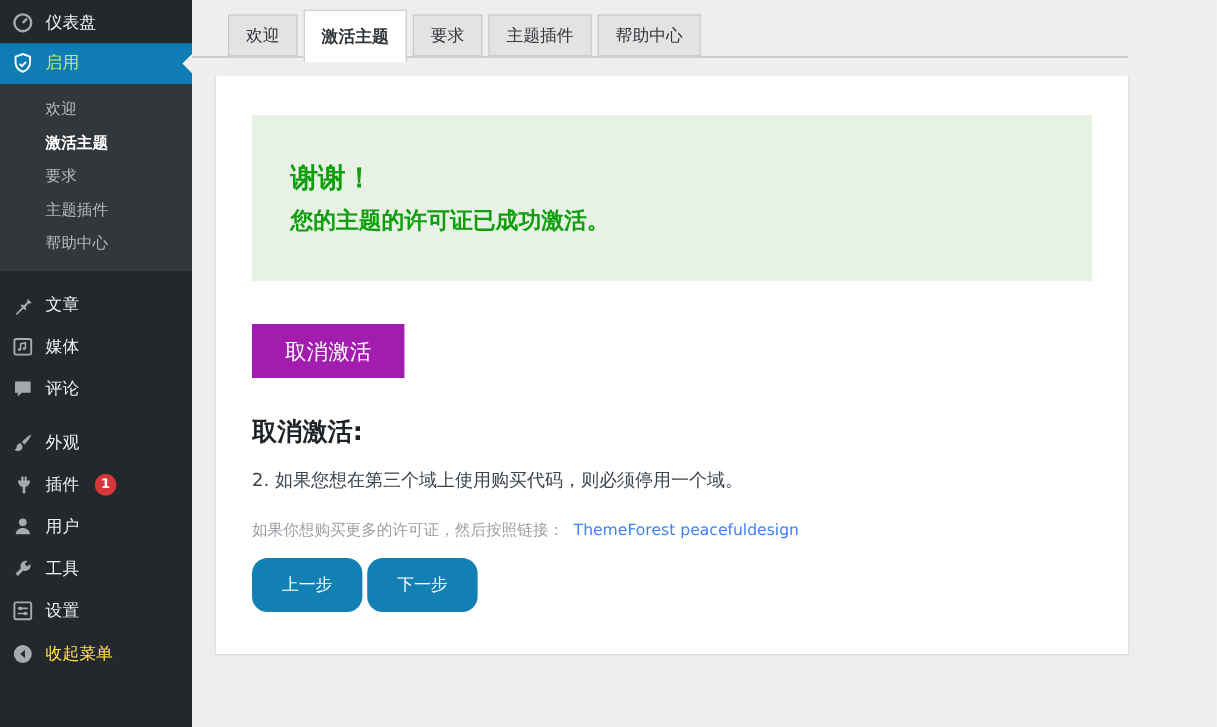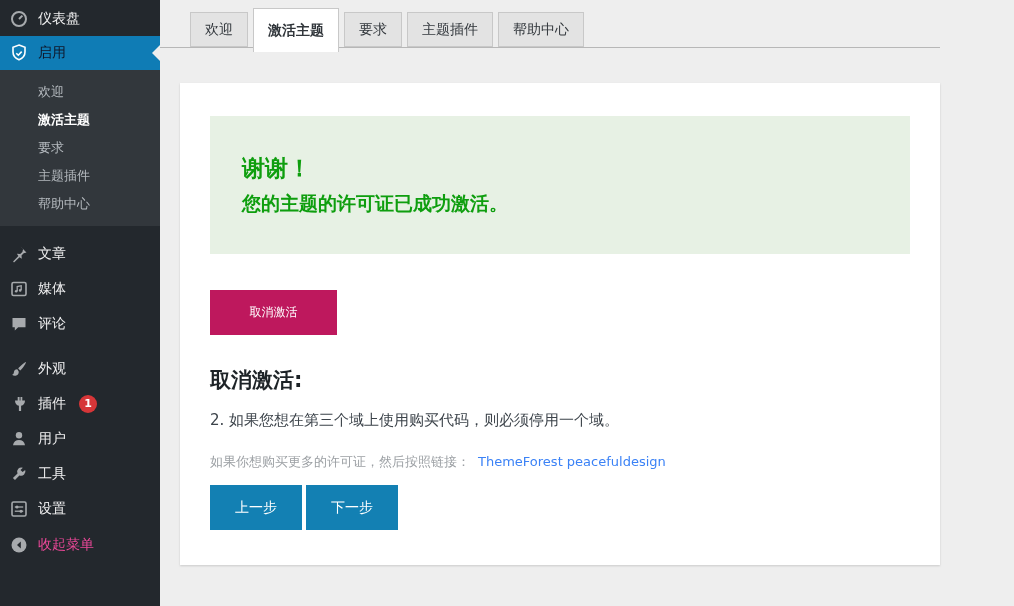--- a/index.html
+++ b/index.html
@@ -5,56 +5,56 @@
   * { margin:0; padding:0; box-sizing:border-box; }
   html,body { width:1014px; height:606px; overflow:hidden; }
   body { font-family:"DejaVu Sans","Liberation Sans",sans-serif; background:#eee; }
   .app { display:flex; width:938px; height:606px; }
 
   
   .sidebar { width:160px; min-width:160px; background:#23282d; color:#f0f0f1; padding-top:2px; }
   .menu-item { height:34px; display:flex; align-items:center; padding:0 8px 0 9px; gap:9px;
                font-size:14px; cursor:pointer; position:relative; }
   .menu-item .icon { width:20px; height:20px; color:#a7aaad; display:flex; align-items:center; justify-content:center; flex:none; }
-  .menu-item.active { background:#0f7cb5; color:#0f172a; }
+  .menu-item.active { background:#0f7cb5; color:#bef264; }
   .menu-item.active .icon { color:#fff; }
   .menu-item.active::after { content:""; position:absolute; right:0; top:50%; margin-top:-8px;
                border:8px solid transparent; border-right-color:#eee; }
   .submenu { background:#32373c; padding:8px 0; }
   .submenu-item { height:28px; line-height:28px; padding-left:38px; font-size:13px; color:#b4b9be; cursor:pointer; }
   .submenu-item.active { color:#fff; font-weight:bold; }
   .menu-gap { height:10px; }
-  .menu-item.collapse { color:#ec4899; margin-top:1px; }
+  .menu-item.collapse { color:#fde047; margin-top:1px; }
   .badge { margin-left:4px; background:#d63638; color:#fff; min-width:18px; height:18px;
            border-radius:9px; font-size:11px; line-height:18px; text-align:center; padding:0 4px; font-weight:bold; }
 
   
   .main { flex:1; background:#eee; }
   .tabbar { display:flex; align-items:flex-end; padding-left:30px; height:48px;
             border-bottom:1px solid #b7b7b7; position:relative; }
   .tab { height:35px; background:#e3e3e3; border:1px solid #c8c8c8; display:flex; align-items:center;
          padding:0 14px; margin-right:5px; font-size:14px; color:#32373c; cursor:pointer; }
   .tab.active { height:44px; background:#fff; border-bottom:none; margin-bottom:-5px;
                 font-weight:bold; z-index:2; position:relative; }
 
-  .card { width:760px; height:482px; margin:35px 0 0 20px; background:#fff;
+  .card { width:760px; height:482px; margin:15px 0 0 20px; background:#fff;
           box-shadow:0 1px 2px rgba(0,0,0,.15); padding:33px 30px 12px; }
 
   .notice { background:#e7f1e4; padding:37px 32px; }
   .notice-title { color:#0e9e0e; font-size:23px; font-weight:bold; }
   .notice-msg { color:#0e9e0e; font-size:19px; font-weight:bold; margin-top:7px; }
 
   .btn { border:none; color:#fff; cursor:pointer; font-family:inherit; }
-  .btn-danger { margin-top:36px; width:127px; height:45px; background:#be185d; font-size:12px; }
+  .btn-danger { margin-top:36px; width:127px; height:45px; background:#a21caf; font-size:18px; }
   .notes-heading { margin-top:31px; font-size:21px; font-weight:bold; color:#1d2327; }
   .note-line { margin-top:17px; font-size:15px; color:#3c434a; }
   .license-row { margin-top:23px; font-size:13px; color:#9ca0a4; }
   .license-link { color:#3b82f6; text-decoration:none; margin-left:8px; cursor:pointer; }
   .nav-buttons { display:flex; gap:4px; margin-top:14px; }
-  .btn-nav { height:45px; padding:0 25px; background:#1380b3; font-size:14px; }
+  .btn-nav { height:45px; padding:0 25px; background:#1380b3; font-size:14px;border-radius:13px; }
 
   svg { display:block; }
 </style>
 </head>
 <body>
 
 <div class="app">
 
   <div class="sidebar">
 

